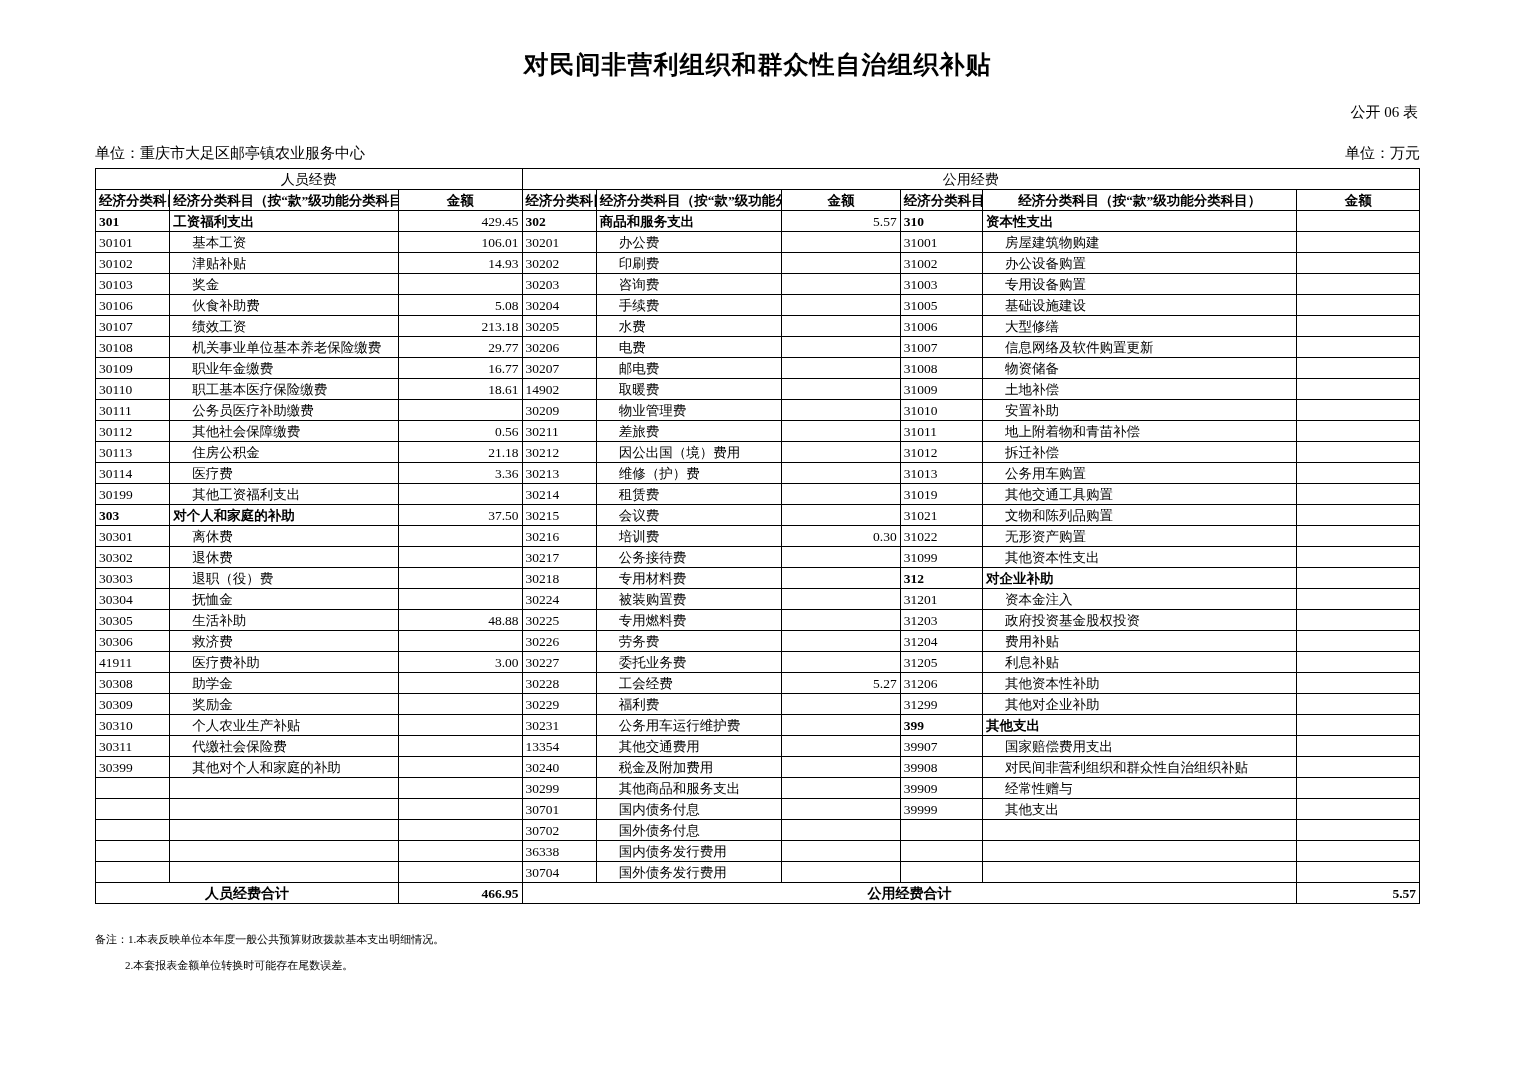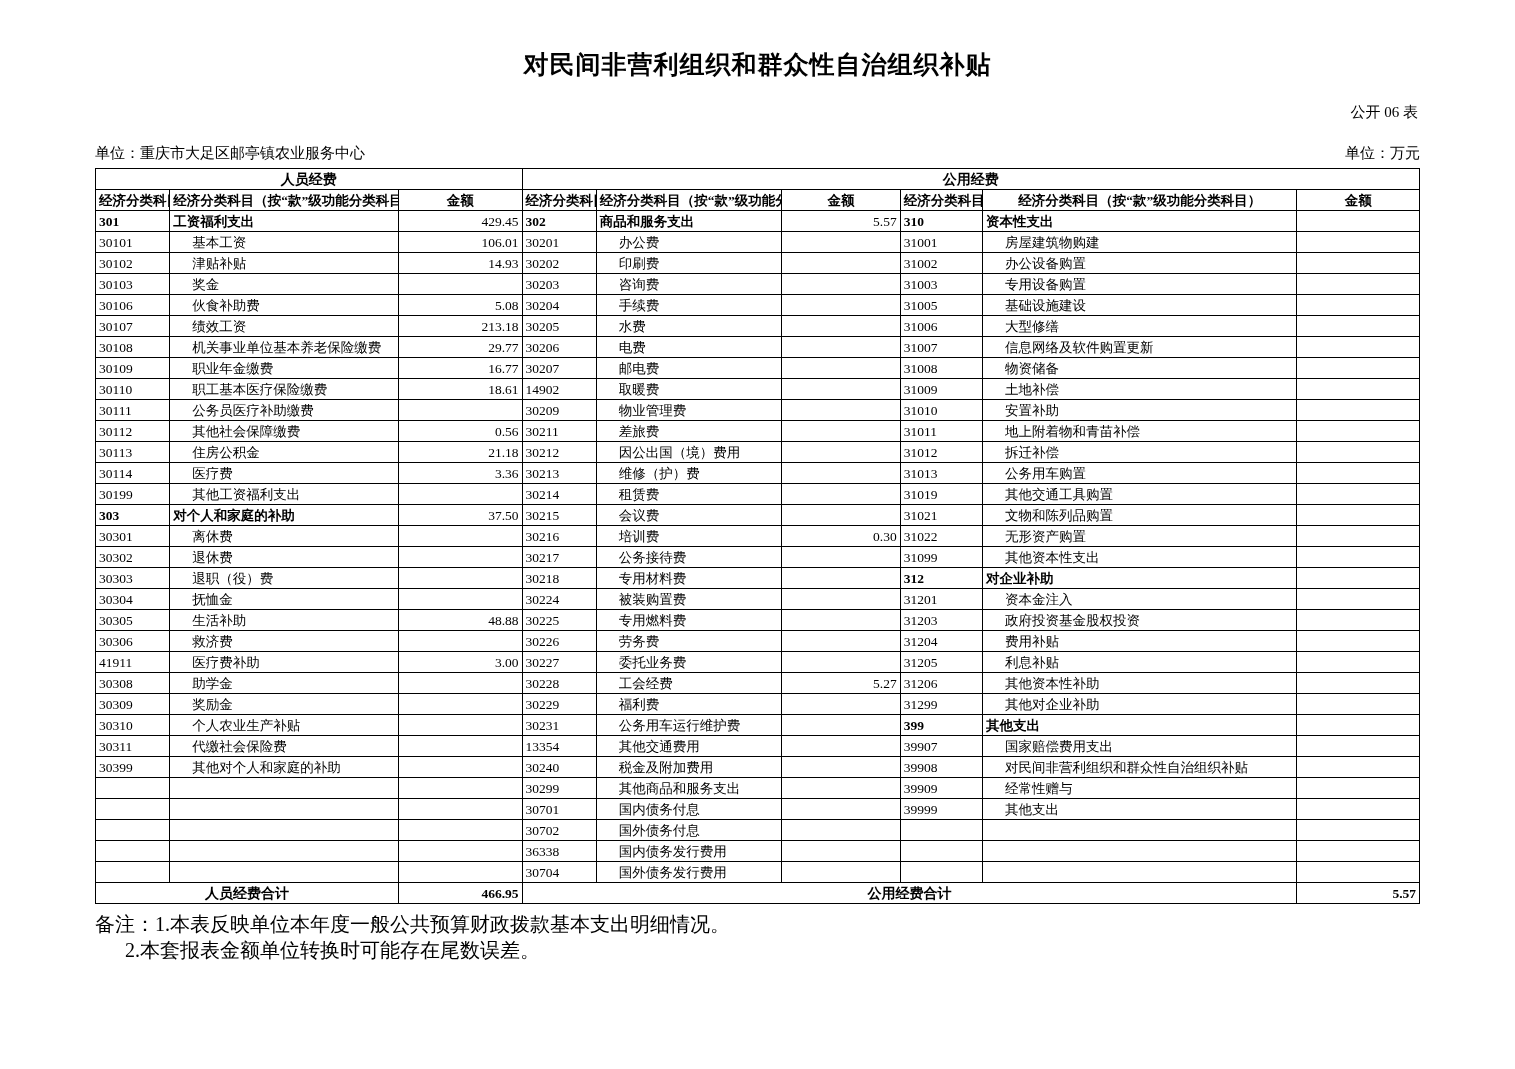--- a/index.html
+++ b/index.html
@@ -55,21 +55,21 @@
     border: 1px solid #000000;
     padding: 0 3px;
     height: 20px;
     line-height: 19px;
     vertical-align: middle;
     overflow: hidden;
     white-space: nowrap;
   }
   .grp-head {
     text-align: center;
-    font-weight: bold;
+    font-weight: normal;
     font-size: 14px;
     height: 22px;
   }
   .col-head {
     text-align: center;
     font-size: 13.5px;
     height: 46px;
     line-height: 17px;
     white-space: normal;
     padding: 0 4px;
@@ -91,22 +91,22 @@
   }
   .b {
     font-weight: bold;
   }
   .total-label {
     text-align: center;
     font-weight: bold;
     font-size: 14px;
   }
   .notes {
-    font-size: 20px;
-    margin-top: 7px;
+    font-size: 11px;
+    margin-top: 22px;
     line-height: 26px;
   }
   .notes .l2 {
     padding-left: 30px;
   }
   .pageno {
     position: absolute;
     bottom: 32px;
     left: 0;
     width: 100%;

